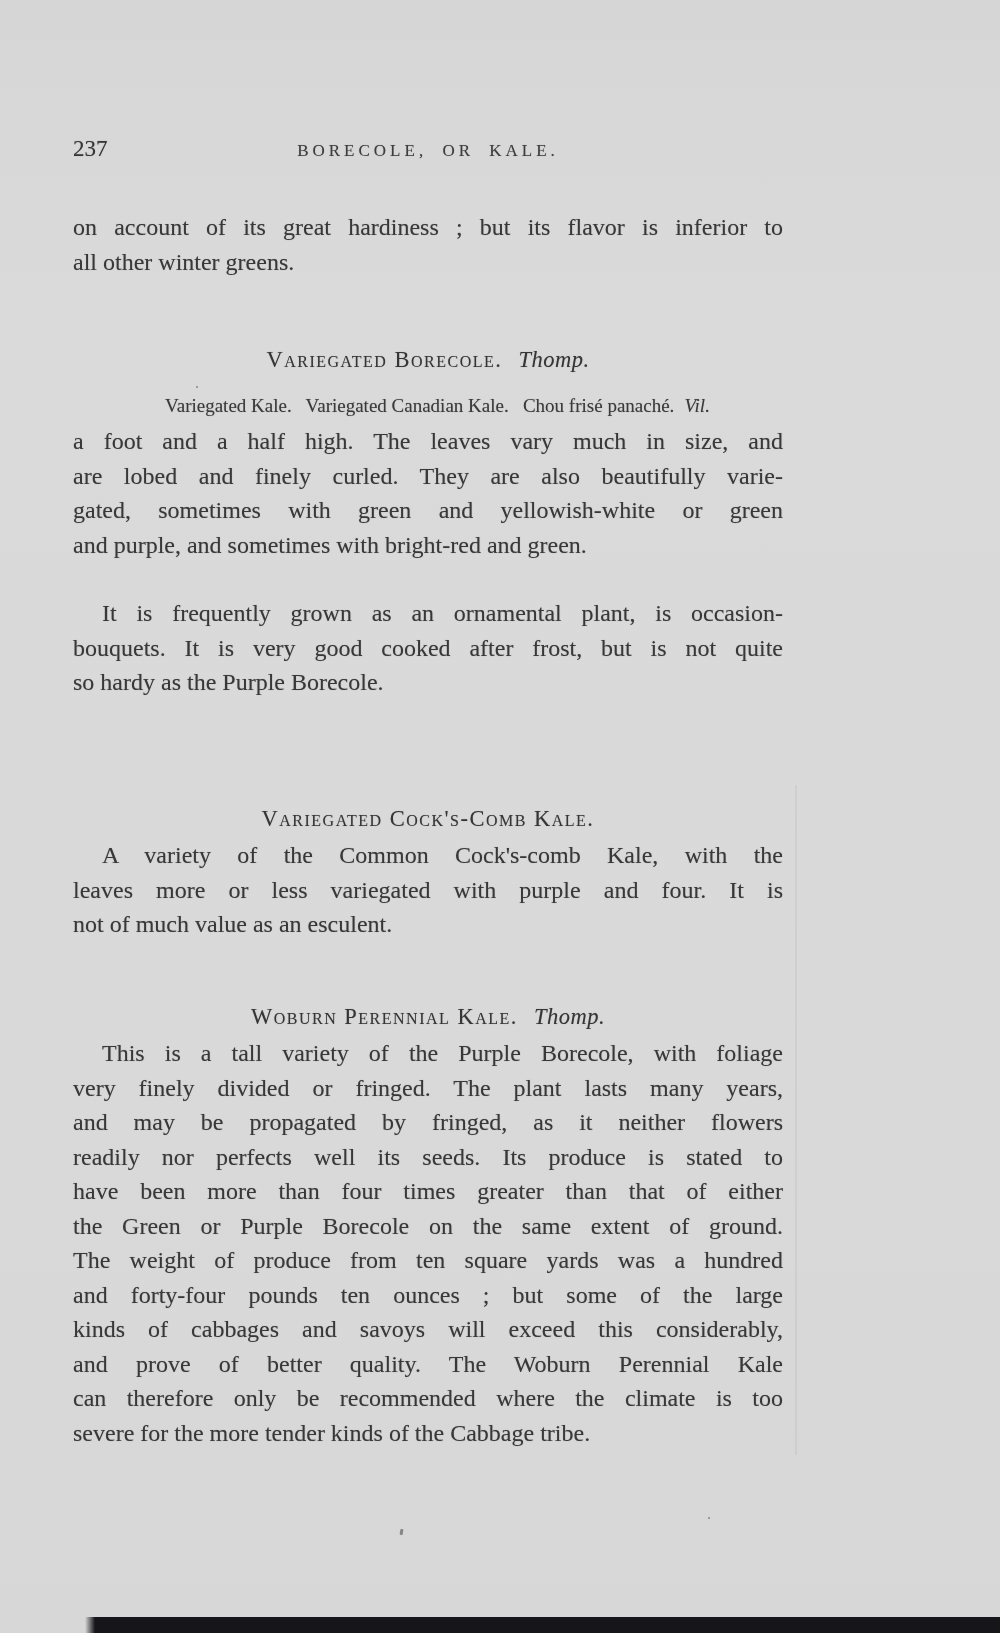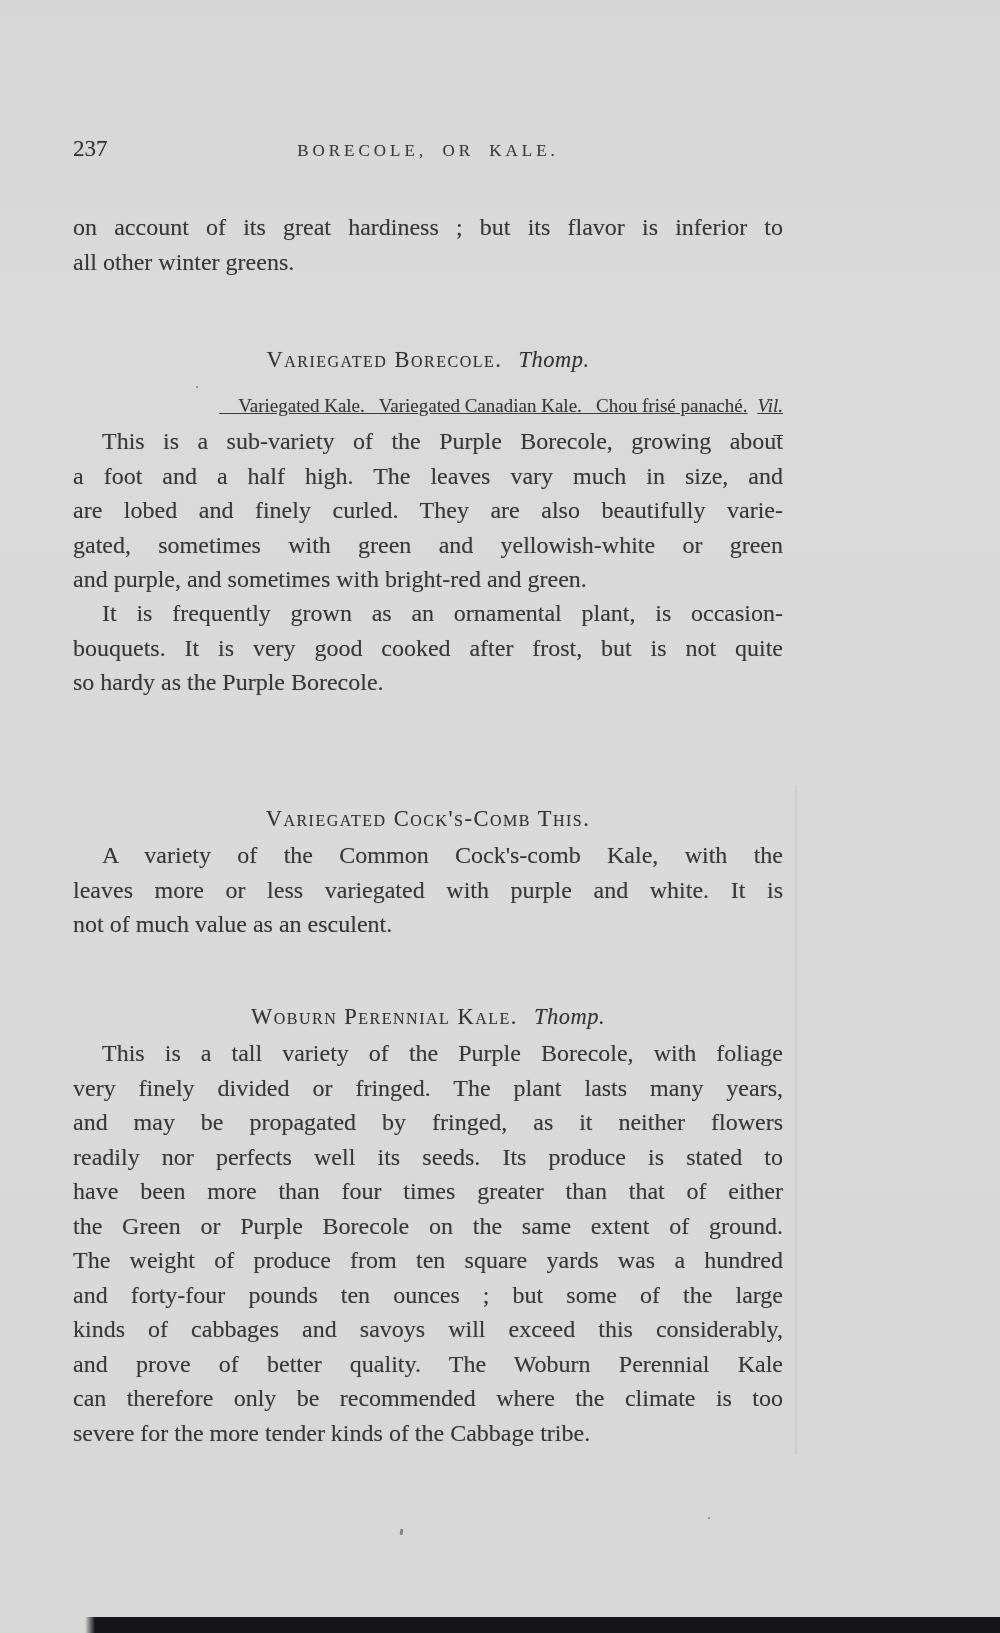--- a/index.html
+++ b/index.html
@@ -55,25 +55,24 @@
   }
   .section-heading .auth {
     font-style: italic;
     margin-left: 16px;
     letter-spacing: 0.5px;
   }
   .section-heading .auth:empty { display: none; }
 
   
   .synonyms {
-    text-align: right;
+    text-align: center;
     font-size: 19px;
     white-space: pre-wrap;
     color: #3a3a3a;
-    text-decoration: underline;
   }
   .synonyms .syn-auth { font-style: italic; margin-left: 10px; }
 
   
   .scan-bar {
     position: absolute;
     left: 85px;
     right: 0;
     top: 1617px;
     height: 16px;
@@ -105,38 +104,37 @@
       <div class="tline last">all other winter greens.</div>
     </div>
 
   <div class="col section-heading" style="top:329px">
     <span class="sc">Variegated Borecole.</span><span class="auth">Thomp.</span>
   </div>
   <div class="col synonyms" style="top:373px">
     <span>Variegated Kale.   Variegated Canadian Kale.   Chou frisé panaché.</span><span class="syn-auth">Vil.</span>
   </div>
   <div class="col para" style="top:424px">
-      <div class="tline indent">This is a sub-variety of the Purple Borecole, growing about</div>
       <div class="tline">a foot and a half high.  The leaves vary much in size, and</div>
       <div class="tline">are lobed and finely curled.  They are also beautifully varie-</div>
       <div class="tline">gated, sometimes with green and yellowish-white or green</div>
       <div class="tline last">and purple, and sometimes with bright-red and green.</div>
     </div>
   <div class="col para" style="top:596px">
       <div class="tline indent">It is frequently grown as an ornamental plant, is occasion-</div>
       <div class="tline">bouquets.  It is very good cooked after frost, but is not quite</div>
       <div class="tline last">so hardy as the Purple Borecole.</div>
     </div>
 
   <div class="col section-heading" style="top:788px">
-    <span class="sc">Variegated Cock's-Comb This.</span>
+    <span class="sc">Variegated Cock's-Comb Kale.</span>
   </div>
   <div class="col para" style="top:838px">
       <div class="tline indent">A variety of the Common Cock's-comb Kale, with the</div>
-      <div class="tline">leaves more or less variegated with purple and white.  It is</div>
+      <div class="tline">leaves more or less variegated with purple and four.  It is</div>
       <div class="tline last">not of much value as an esculent.</div>
     </div>
 
   <div class="col section-heading" style="top:986px">
     <span class="sc">Woburn Perennial Kale.</span><span class="auth">Thomp.</span>
   </div>
   <div class="col para" style="top:1036px">
       <div class="tline indent">This is a tall variety of the Purple Borecole, with foliage</div>
       <div class="tline">very finely divided or fringed.  The plant lasts many years,</div>
       <div class="tline">and may be propagated by fringed, as it neither flowers</div>

